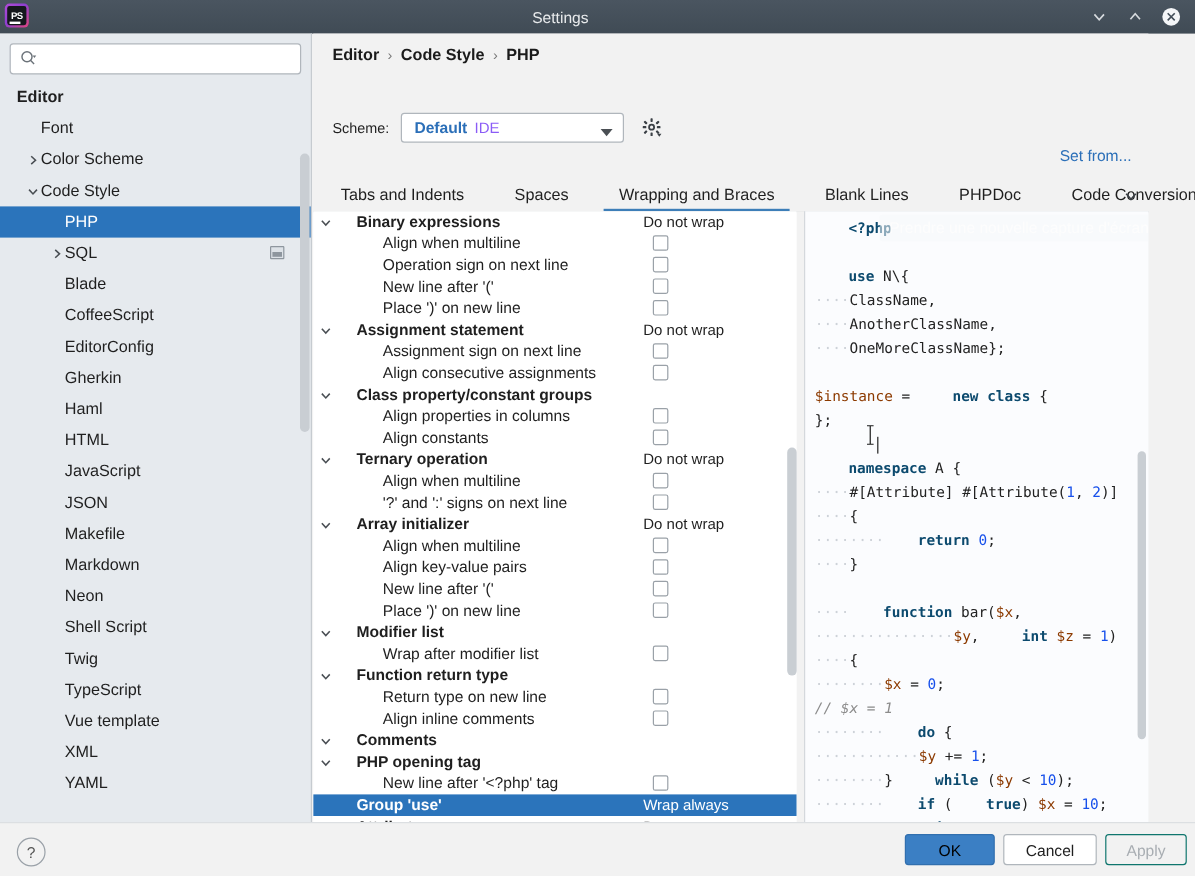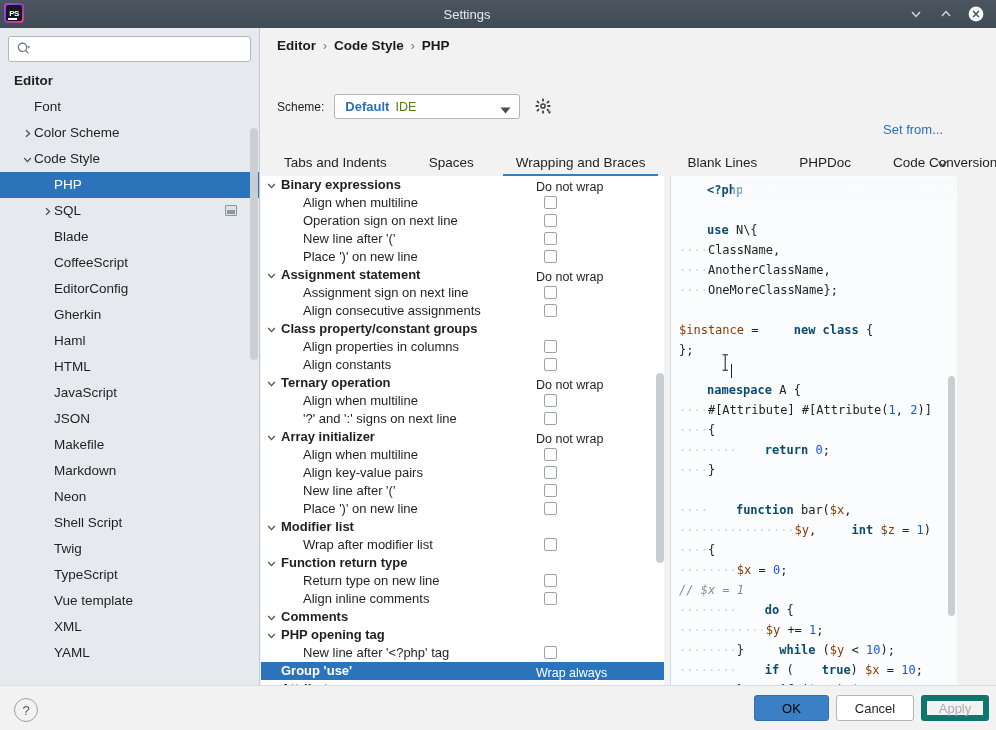--- a/index.html
+++ b/index.html
@@ -83,21 +83,21 @@
   .breadcrumb .crumb{font-size:13.5px;font-weight:bold;color:#1b1b1b;}
   .breadcrumb .sep{color:#7a7a7a;font-size:12px;}
 
   .scheme-row{position:absolute;left:16px;top:66px;display:flex;align-items:center;}
   .scheme-lbl{font-size:12px;margin-right:10px;}
   .combo{
     width:186px;height:25px;background:#fff;border:1px solid #b0b6bc;border-radius:3px;
     display:flex;align-items:center;box-sizing:border-box;position:relative;cursor:default;
   }
   .combo .v1{margin-left:10px;font-weight:bold;color:#2b6fb8;font-size:13px;}
-  .combo .v2{margin-left:6px;color:#4d7c0f;font-size:12.5px;}
+  .combo .v2{margin-left:6px;color:#8b5cf6;font-size:12.5px;}
   .combo .chev{position:absolute;right:8px;top:8px;}
   .gear{margin-left:14px;width:18px;height:18px;display:flex;align-items:center;justify-content:center;cursor:default;}
   .setfrom{
     position:absolute;right:14px;top:94px;color:#2b6fb8;font-size:13px;cursor:default;
   }
 
   
   .tabs{
     position:absolute;left:0;right:0;top:120px;height:28px;
     border-bottom:1px solid #c6cbd0;display:flex;align-items:flex-end;gap:16px;
@@ -111,21 +111,21 @@
   .tabs-overflow{
     position:absolute;right:6px;top:6px;width:18px;height:18px;
     display:flex;align-items:center;justify-content:center;cursor:default;
   }
 
   
   .opts{
     position:absolute;left:0;top:148px;width:403px;bottom:0;background:#fff;overflow:hidden;
   }
   .orow{
-    height:18px;display:flex;align-items:flex-end;position:relative;white-space:nowrap;box-sizing:border-box;
+    height:18px;display:flex;align-items:center;position:relative;white-space:nowrap;box-sizing:border-box;gap:16px;
   }
   .orow .oarr{width:20px;height:18px;display:flex;align-items:center;justify-content:center;flex:0 0 auto;}
   .orow .otxt{font-size:13px;line-height:18px;}
   .orow.group .otxt{font-weight:bold;}
   .orow .pad{width:42px;flex:0 0 auto;}
   .orow .oval{position:absolute;left:275px;font-size:12.5px;color:#1f1f1f;}
   .orow .cb{
     position:absolute;left:283px;top:2px;width:13px;height:13px;
     border:1px solid #9aa1a8;background:#fff;border-radius:2px;box-sizing:border-box;
   }
@@ -169,21 +169,21 @@
     position:absolute;left:14px;top:12px;width:22px;height:22px;border-radius:50%;
     border:1px solid #9aa1a8;color:#555;font-size:13px;display:flex;align-items:center;justify-content:center;
     background:#f2f2f2;cursor:default;
   }
   .btn{
     position:absolute;top:9px;height:26px;border-radius:3px;font-size:13px;
     display:flex;align-items:center;justify-content:center;box-sizing:border-box;cursor:default;
   }
   .btn.ok{right:167px;width:75px;background:#3b7fc4;color:#000000;border:1px solid #316fae;}
   .btn.cancel{right:82px;width:78px;background:#fff;color:#1f1f1f;border:1px solid #b0b6bc;}
-  .btn.apply{right:7px;width:68px;background:#f2f2f2;color:#a8adb2;border:6px solid #0f766e;}
+  .btn.apply{right:7px;width:68px;background:#f2f2f2;color:#a8adb2;border:1px solid #0f766e;}
 </style>
 </head>
 <body>
 
 <div id="app">
 
   <div class="titlebar">
     <div class="tb-icon">
       <div class="ps-logo">
           <div class="inner">PS</div>

